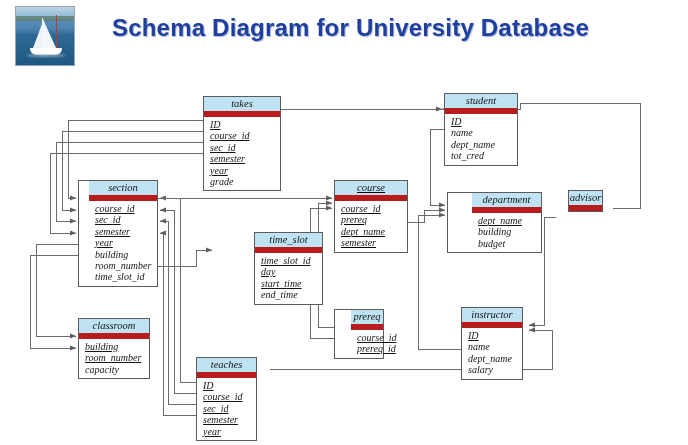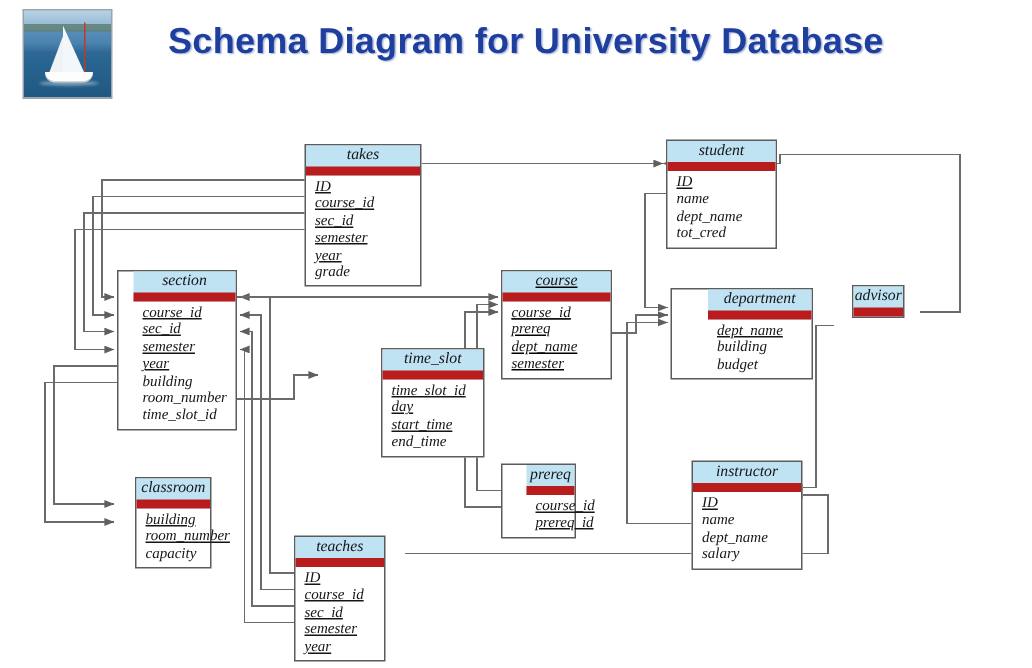--- a/index.html
+++ b/index.html
@@ -226,30 +226,30 @@
           <div class="field">end_time</div>
         </div>
       </div>
       <div class="entity" style="left: 334px; top: 237px; width: 50px; padding-left: 16px;">
         <div class="ent-title">prereq</div>
         <div class="ent-fields">
           <div class="field pk">course_id</div>
           <div class="field pk">prereq_id</div>
         </div>
       </div>
-      <div class="entity" style="left: 461px; top: 235px; width: 74px;">
+      <div class="entity" style="left: 461px; top: 235px; width: 62px;">
         <div class="ent-title">instructor</div>
         <div class="ent-fields">
           <div class="field pk">ID</div>
           <div class="field">name</div>
           <div class="field">dept_name</div>
           <div class="field">salary</div>
         </div>
       </div>
-      <div class="entity" style="left: 78px; top: 246px; width: 51px; margin-left: 12px;">
+      <div class="entity" style="left: 78px; top: 246px; width: 72px;">
         <div class="ent-title">classroom</div>
         <div class="ent-fields">
           <div class="field pk">building</div>
           <div class="field pk">room_number</div>
           <div class="field">capacity</div>
         </div>
       </div>
       <div class="entity" style="left: 196px; top: 285px; width: 61px;">
         <div class="ent-title">teaches</div>
         <div class="ent-fields">

